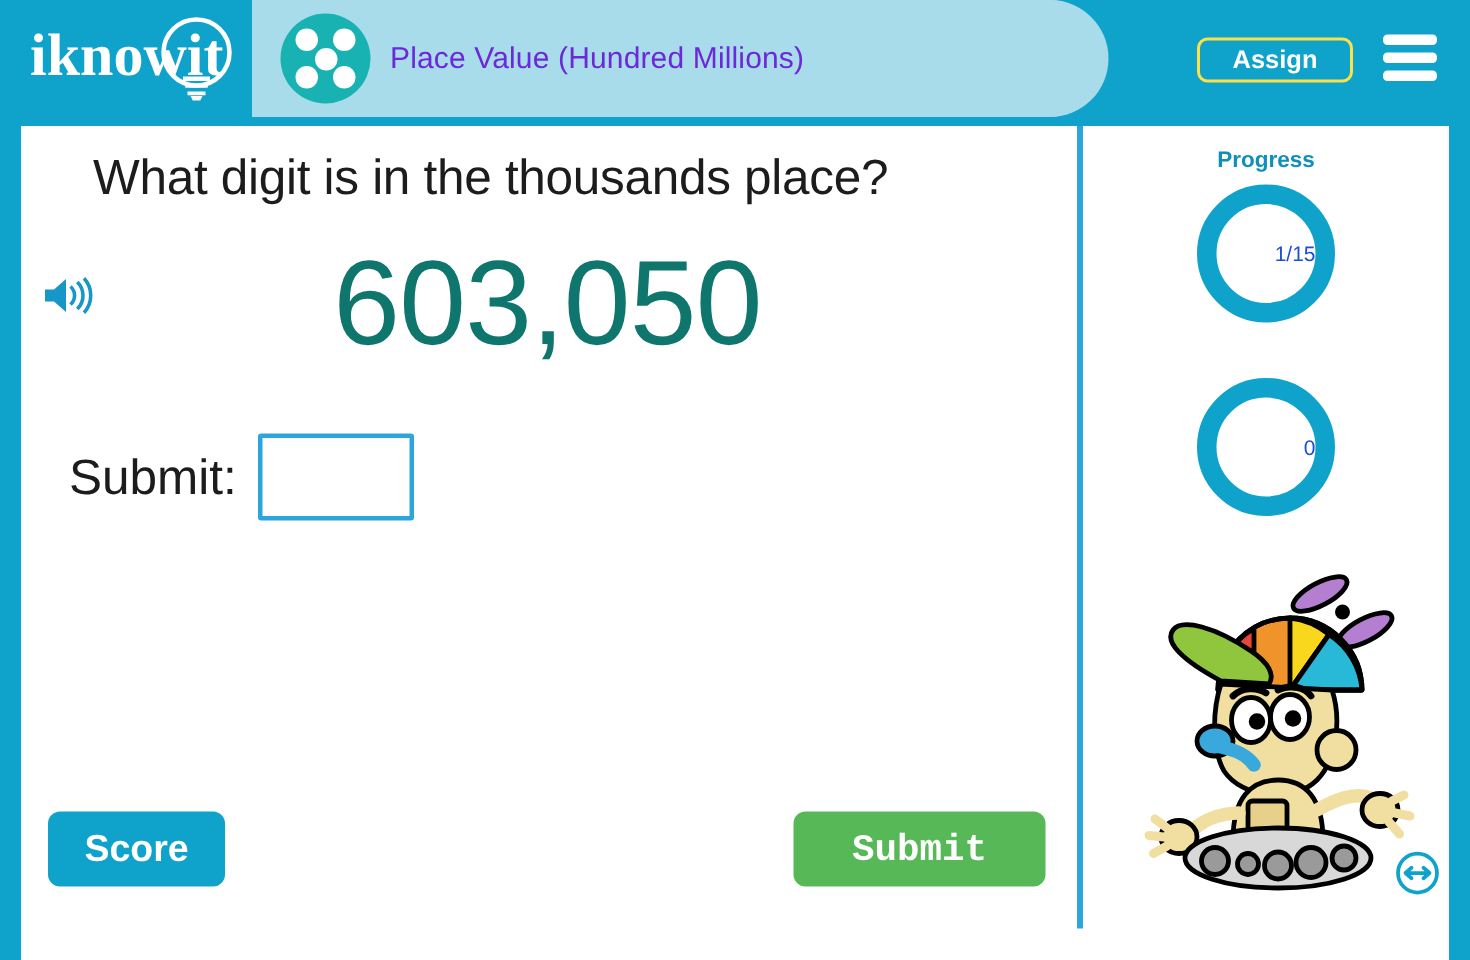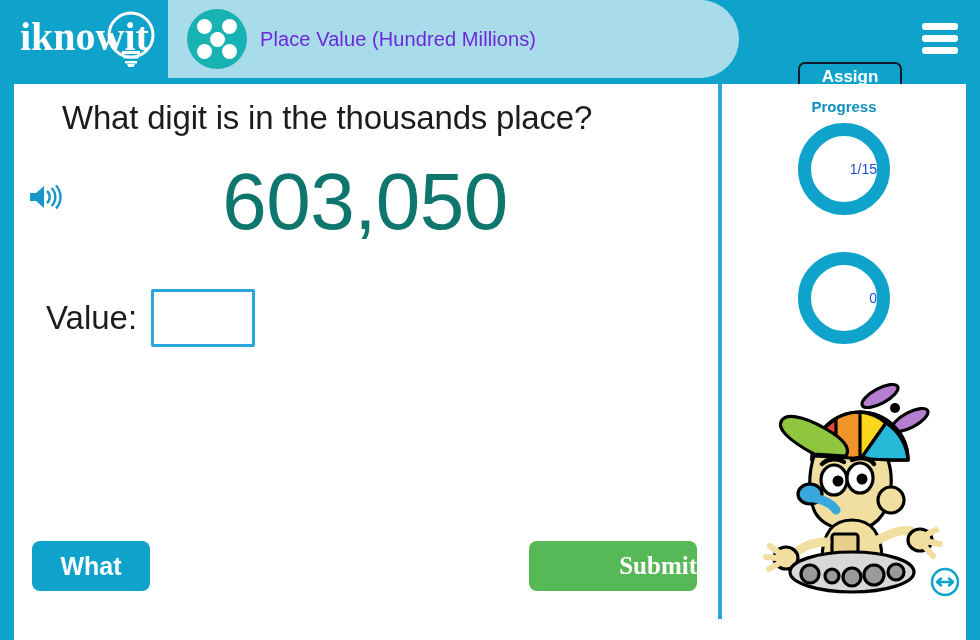--- a/index.html
+++ b/index.html
@@ -75,30 +75,29 @@
     font-size: 20px;
     color: #6d28d9;
     white-space: nowrap;
     letter-spacing: .1px;
   }
 
   #assign-button {
     position: absolute;
     left: 798px; top: 25px;
     width: 104px; height: 30px;
-    border: 2px solid #0f172a;
+    border: 2px solid #fde047;
     border-radius: 7px;
     background: transparent;
     color: #ffffff;
     font-size: 17px;
     font-weight: bold;
     line-height: 26px;
     text-align: center;
     cursor: pointer;
-    margin-top: 37px;
   }
 
   #menu-button {
     position: absolute;
     left: 922px; top: 22px;
     width: 36px; height: 34px;
     cursor: pointer;
   }
   #menu-button span {
     position: absolute;
@@ -186,23 +185,22 @@
   #submit-button {
     position: absolute;
     left: 515px; top: 457px;
     width: 168px; height: 50px;
     border: none;
     border-radius: 8px;
     background: #56b856;
     color: #ffffff;
     font-size: 25px;
     font-weight: bold;
-    font-family: Liberation Serif, serif;
-    cursor: pointer;
-    text-align: right;
+    font-family: Liberation Mono, monospace;
+    cursor: pointer;
   }
 
   
   #divider {
     position: absolute;
     left: 704px; top: 0;
     width: 4px; height: 535px;
     background: #2ba6dc;
   }
 
@@ -300,25 +298,25 @@
         <path d="M23.5 5 a12.5 12.5 0 0 1 0 18" fill="none" stroke="#1796c8" stroke-width="2.4"></path>
         <path d="M28 2.5 a17 17 0 0 1 0 23" fill="none" stroke="#1796c8" stroke-width="2.4"></path>
       </svg>
     </div>
 
     <div id="question-text">What digit is in the thousands place?</div>
 
     <div id="number-display">603,050</div>
 
     <div id="answer-row">
-      <span id="answer-label">Value:</span>
+      <span id="answer-label">Submit:</span>
       <input id="answer-input" type="text" placeholder="" style="">
     </div>
 
-    <button id="hint-button">What</button>
+    <button id="hint-button">Score</button>
 
     <button id="submit-button">Submit</button>
 
     <div id="divider"></div>
 
     <div id="sidebar">
 
       <div id="progress-block">
         <div class="meter-label">Progress</div>
         <div class="ring">

